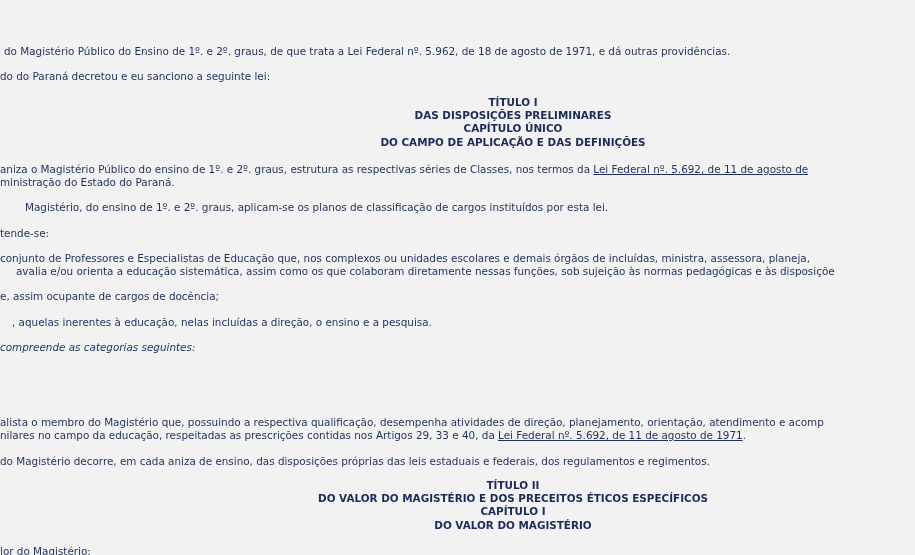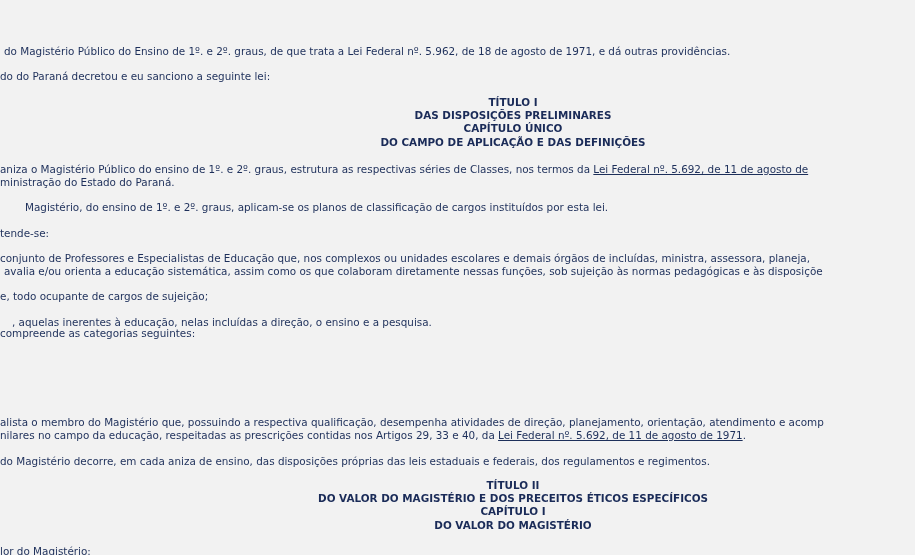--- a/index.html
+++ b/index.html
@@ -52,25 +52,25 @@
 
   <div class="line" style="left:0px; top:163px;">
     <span>aniza o Magistério Público do ensino de 1º. e 2º. graus, estrutura as respectivas séries de Classes, nos termos da </span><a class="link" href="#">Lei Federal nº. 5.692, de 11 de agosto de</a>
   </div>
   <div class="line" style="left:0px; top:176px;">ministração do Estado do Paraná.</div>
 
   <div class="line" style="left:0px; top:201px;margin-left:25px;">Magistério, do ensino de 1º. e 2º. graus, aplicam-se os planos de classificação de cargos instituídos por esta lei.</div>
 
   <div class="line" style="left:0px; top:227px;">tende-se:</div>
   <div class="line" style="left:0px; top:252px;">conjunto de Professores e Especialistas de Educação que, nos complexos ou unidades escolares e demais órgãos de incluídas, ministra, assessora, planeja,</div>
-  <div class="line" style="left:4px; top:265px;">avalia e/ou orienta a educação sistemática, assim como os que colaboram diretamente nessas funções, sob sujeição às normas pedagógicas e às disposiçõe</div>
+  <div class="line" style="left:16px; top:265px;">avalia e/ou orienta a educação sistemática, assim como os que colaboram diretamente nessas funções, sob sujeição às normas pedagógicas e às disposiçõe</div>
 
-  <div class="line" style="left:0px; top:290px;">e, todo ocupante de cargos de sujeição;</div>
+  <div class="line" style="left:0px; top:290px;">e, assim ocupante de cargos de docência;</div>
   <div class="line" style="left:12px; top:316px;">, aquelas inerentes à educação, nelas incluídas a direção, o ensino e a pesquisa.</div>
-  <div class="line" style="left:0px; top:327px;">compreende as categorias seguintes:</div>
+  <div class="line" style="left:0px; top:341px;font-style:italic;">compreende as categorias seguintes:</div>
 
   <div class="line" style="left:0px; top:416px;">alista o membro do Magistério que, possuindo a respectiva qualificação, desempenha atividades de direção, planejamento, orientação, atendimento e acomp</div>
   <div class="line" style="left:0px; top:429px;text-align:center;">
     <span>nilares no campo da educação, respeitadas as prescrições contidas nos Artigos 29, 33 e 40, da </span><a class="link" href="#">Lei Federal nº. 5.692, de 11 de agosto de 1971</a><span>.</span>
   </div>
 
   <div class="line" style="left:0px; top:455px;">do Magistério decorre, em cada aniza de ensino, das disposições próprias das leis estaduais e federais, dos regulamentos e regimentos.</div>
 
   <div>
     <div class="heading" style="top:479px; left:-27px;">TÍTULO II</div>

